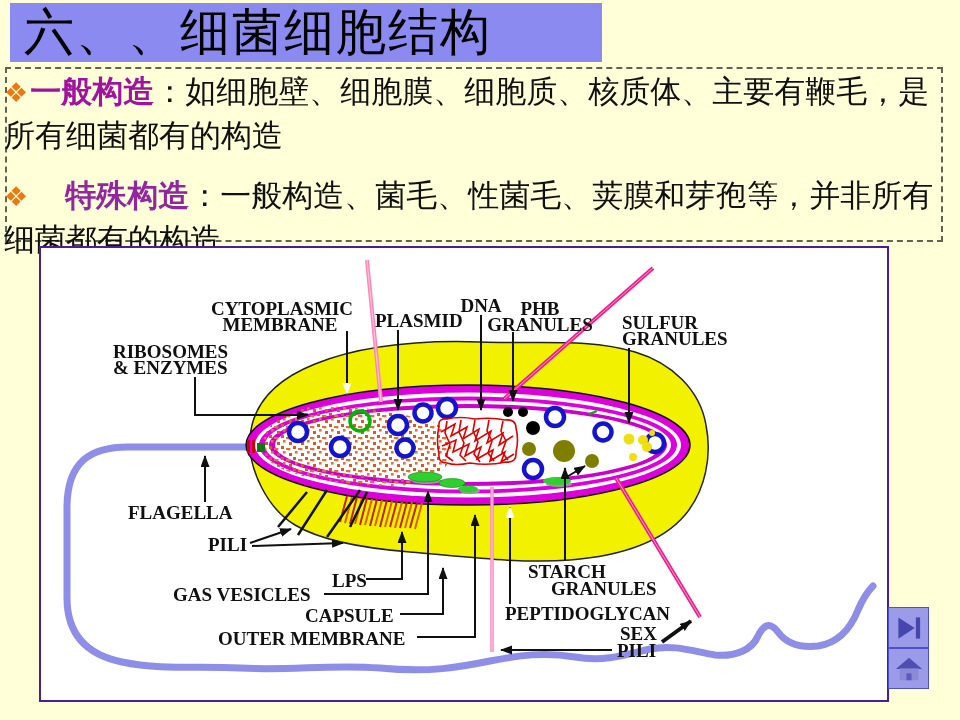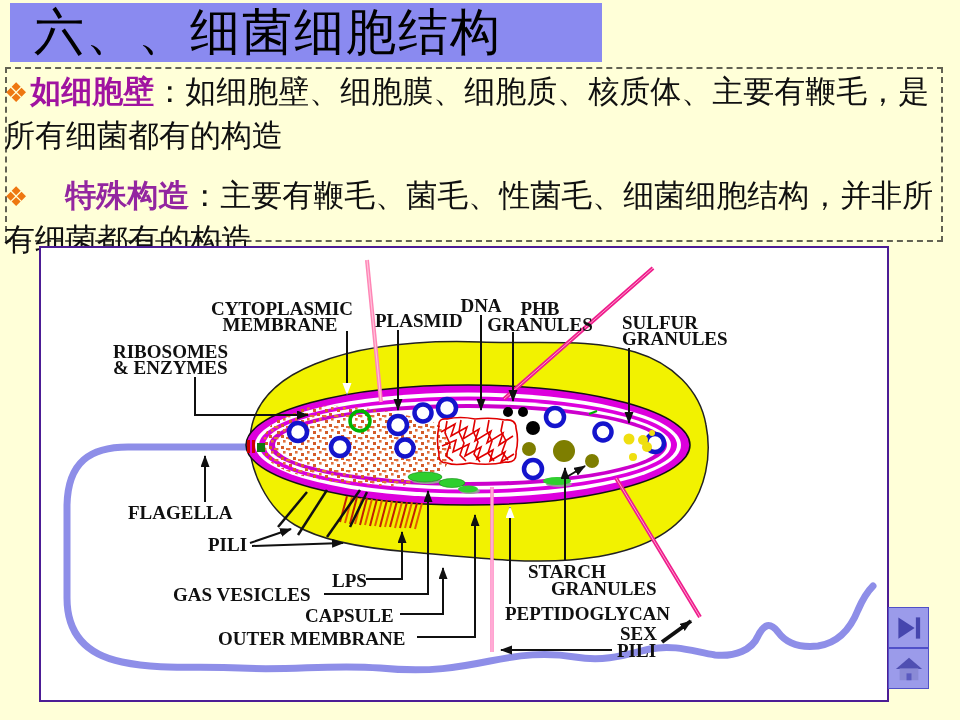--- a/index.html
+++ b/index.html
@@ -7,21 +7,21 @@
     width:960px;height:720px;position:relative;overflow:hidden;
     background:#FFFFD8;
     font-family:"Liberation Sans",sans-serif;
   }
   .title-bar{
     position:absolute;left:10px;top:3px;width:592px;height:59px;
     background:#8A8AF0;display:flex;align-items:center;
   }
   .title-bar span{
     font-family:"Liberation Serif",serif;
-    font-size:50px;color:#000;padding-left:24px;letter-spacing:2px;white-space:nowrap;
+    font-size:50px;color:#000;padding-left:14px;letter-spacing:2px;white-space:nowrap;
   }
   .placeholder-outline{
     position:absolute;left:5px;top:67px;width:934px;height:171px;
     border:2px dashed rgba(60,60,50,.8);
   }
   .bullets{position:absolute;left:4px;top:69px;width:946px;color:#101010;}
   .bullet{
     margin:0 0 16px 0;font-size:31px;line-height:1.42;
     font-family:"DejaVu Sans",sans-serif;
   }
@@ -48,22 +48,22 @@
 </head>
 <body>
 
 <div class="title-bar">
   <span>六、、细菌细胞结构</span>
 </div>
 
 <div class="placeholder-outline"></div>
 
 <div class="bullets">
-  <p class="bullet"><span class="marker">❖</span><span class="head head1">如细胞壁</span><span>：如细胞壁、细胞膜、细胞质、核质体、主要有鞭毛，是所有细菌都有的构造</span></p>
-  <p class="bullet"><span class="marker">❖</span><span class="head head2">特殊构造</span><span>：主要有鞭毛、菌毛、性菌毛、细菌细胞结构，并非所有细菌都有的构造</span></p>
+  <p class="bullet"><span class="marker">❖</span><span class="head head1">一般构造</span><span>：如细胞壁、细胞膜、细胞质、核质体、主要有鞭毛，是所有细菌都有的构造</span></p>
+  <p class="bullet"><span class="marker">❖</span><span class="head head2">特殊构造</span><span>：一般构造、菌毛、性菌毛、荚膜和芽孢等，并非所有细菌都有的构造</span></p>
 </div>
 
 <div class="diagram">
 <svg width="846" height="452" viewBox="41 248 846 452" xmlns="http://www.w3.org/2000/svg">
   <defs>
     <marker id="ah" markerUnits="userSpaceOnUse" markerWidth="13" markerHeight="10" refX="11" refY="4.5" orient="auto">
       <path d="M0,0 L12,4.5 L0,9 Z" fill="#101010"></path>
     </marker>
     <marker id="ahw" markerUnits="userSpaceOnUse" markerWidth="13" markerHeight="10" refX="11" refY="4.5" orient="auto">
       <path d="M0,0 L12,4.5 L0,9 Z" fill="#FFFFFF"></path>

